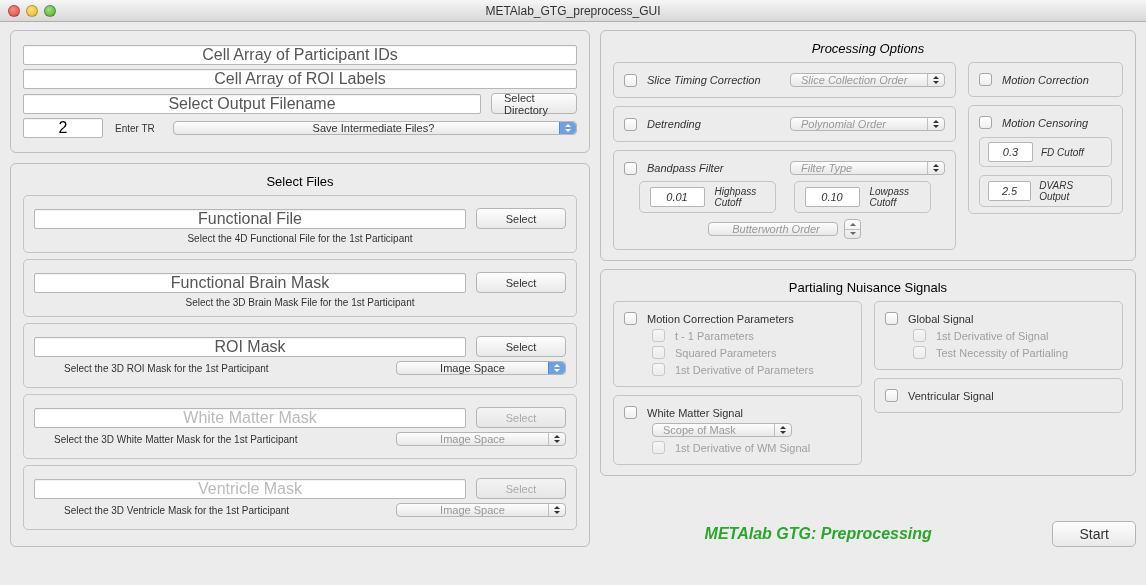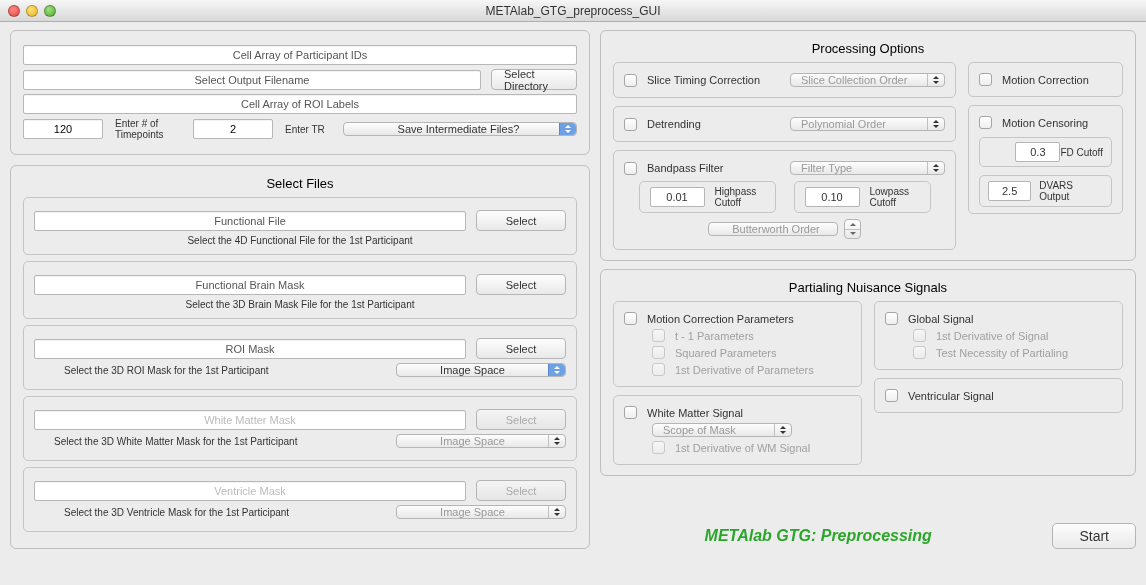--- a/index.html
+++ b/index.html
@@ -51,21 +51,21 @@
   .panel-title { text-align:center; font-size:13px; margin-bottom:6px; }
 
   .row { display:flex; align-items:center; gap:10px; margin: 4px 0; }
   .field {
     background:#fff;
     border: 1px solid #b7b7b7;
     border-radius: 2px;
     height: 20px;
     display:flex; align-items:center;
     justify-content:center;
-    font-size:11px;
+    font-size:16px;
     color:#555;
     box-shadow: inset 0 1px 1px rgba(0,0,0,0.05);
   }
 
   .btn {
     background: linear-gradient(to bottom, #fdfdfd, #e9e9e9);
     border: 1px solid #b5b5b5;
     border-radius: 4px;
     height: 21px;
     padding: 0 12px;
@@ -181,31 +181,27 @@
 
 <div class="content">
 
   <div class="col-left">
 
     <div class="panel">
       <div class="row">
         <div class="field" style="flex:1;">Cell Array of Participant IDs</div>
       </div>
       <div class="row">
+        <div class="field" style="flex:1;">Cell Array of ROI Labels</div>
+      </div>
+      <div class="row">
         <div class="field" style="flex:1;">Select Output Filename</div>
         <div class="btn" style="width:86px;">Select Directory</div>
       </div>
-      <div class="row">
-        <div class="field" style="flex:1;">Cell Array of ROI Labels</div>
-      </div>
       <div class="row" style="gap:18px;">
-        <div style="display:flex;align-items:center;gap:12px;">
-          <div class="field" style="width:80px;justify-content:center;color:#000;">120</div>
-          <div class="label-sm" style="width:60px;">Enter # of Timepoints</div>
-        </div>
         <div style="display:flex;align-items:center;gap:12px;">
           <div class="field" style="width:80px;justify-content:center;color:#000;">2</div>
           <div class="label-sm">Enter TR</div>
         </div>
         <div class="dropdown blue" style="flex:1;justify-content:center;padding-left:14px;">
           <span style="flex:1;text-align:center;">Save Intermediate Files?</span>
           <div class="arrows"></div>
         </div>
       </div>
     </div>
@@ -269,21 +265,21 @@
             <div class="arrows"></div>
           </div>
         </div>
       </div>
 
     </div>
   </div>
 
   <div class="col-right">
 
-    <div class="panel" style="position:relative;">
+    <div class="panel" style="position:relative;font-style:italic;">
       <div class="panel-title">Processing Options</div>
 
       <div style="display:flex; gap:12px;">
 
         <div style="flex:1; display:flex; flex-direction:column; gap:8px;">
 
           <div class="tight-box">
             <div class="row">
               <div class="checkbox"></div>
               <div class="cb-label">Slice Timing Correction</div>
@@ -342,21 +338,21 @@
             <div class="row">
               <div class="checkbox"></div>
               <div class="cb-label">Motion Correction</div>
             </div>
           </div>
           <div class="tight-box">
             <div class="row">
               <div class="checkbox"></div>
               <div class="cb-label">Motion Censoring</div>
             </div>
-            <div class="tight-box" style="display:flex;align-items:center;gap:0;margin-top:8px;padding:4px 8px;justify-content:flex-end;">
+            <div class="tight-box" style="display:flex;align-items:center;gap:8px;margin-top:8px;padding:4px 8px;">
               <div class="small-input" style="width:45px;">0.3</div>
               <div class="label-sm">FD Cutoff</div>
             </div>
             <div class="tight-box" style="display:flex;align-items:center;gap:8px;margin-top:8px;padding:4px 8px;">
               <div class="small-input" style="width:45px;">2.5</div>
               <div class="label-sm">DVARS Output</div>
             </div>
           </div>
         </div>
       </div>

